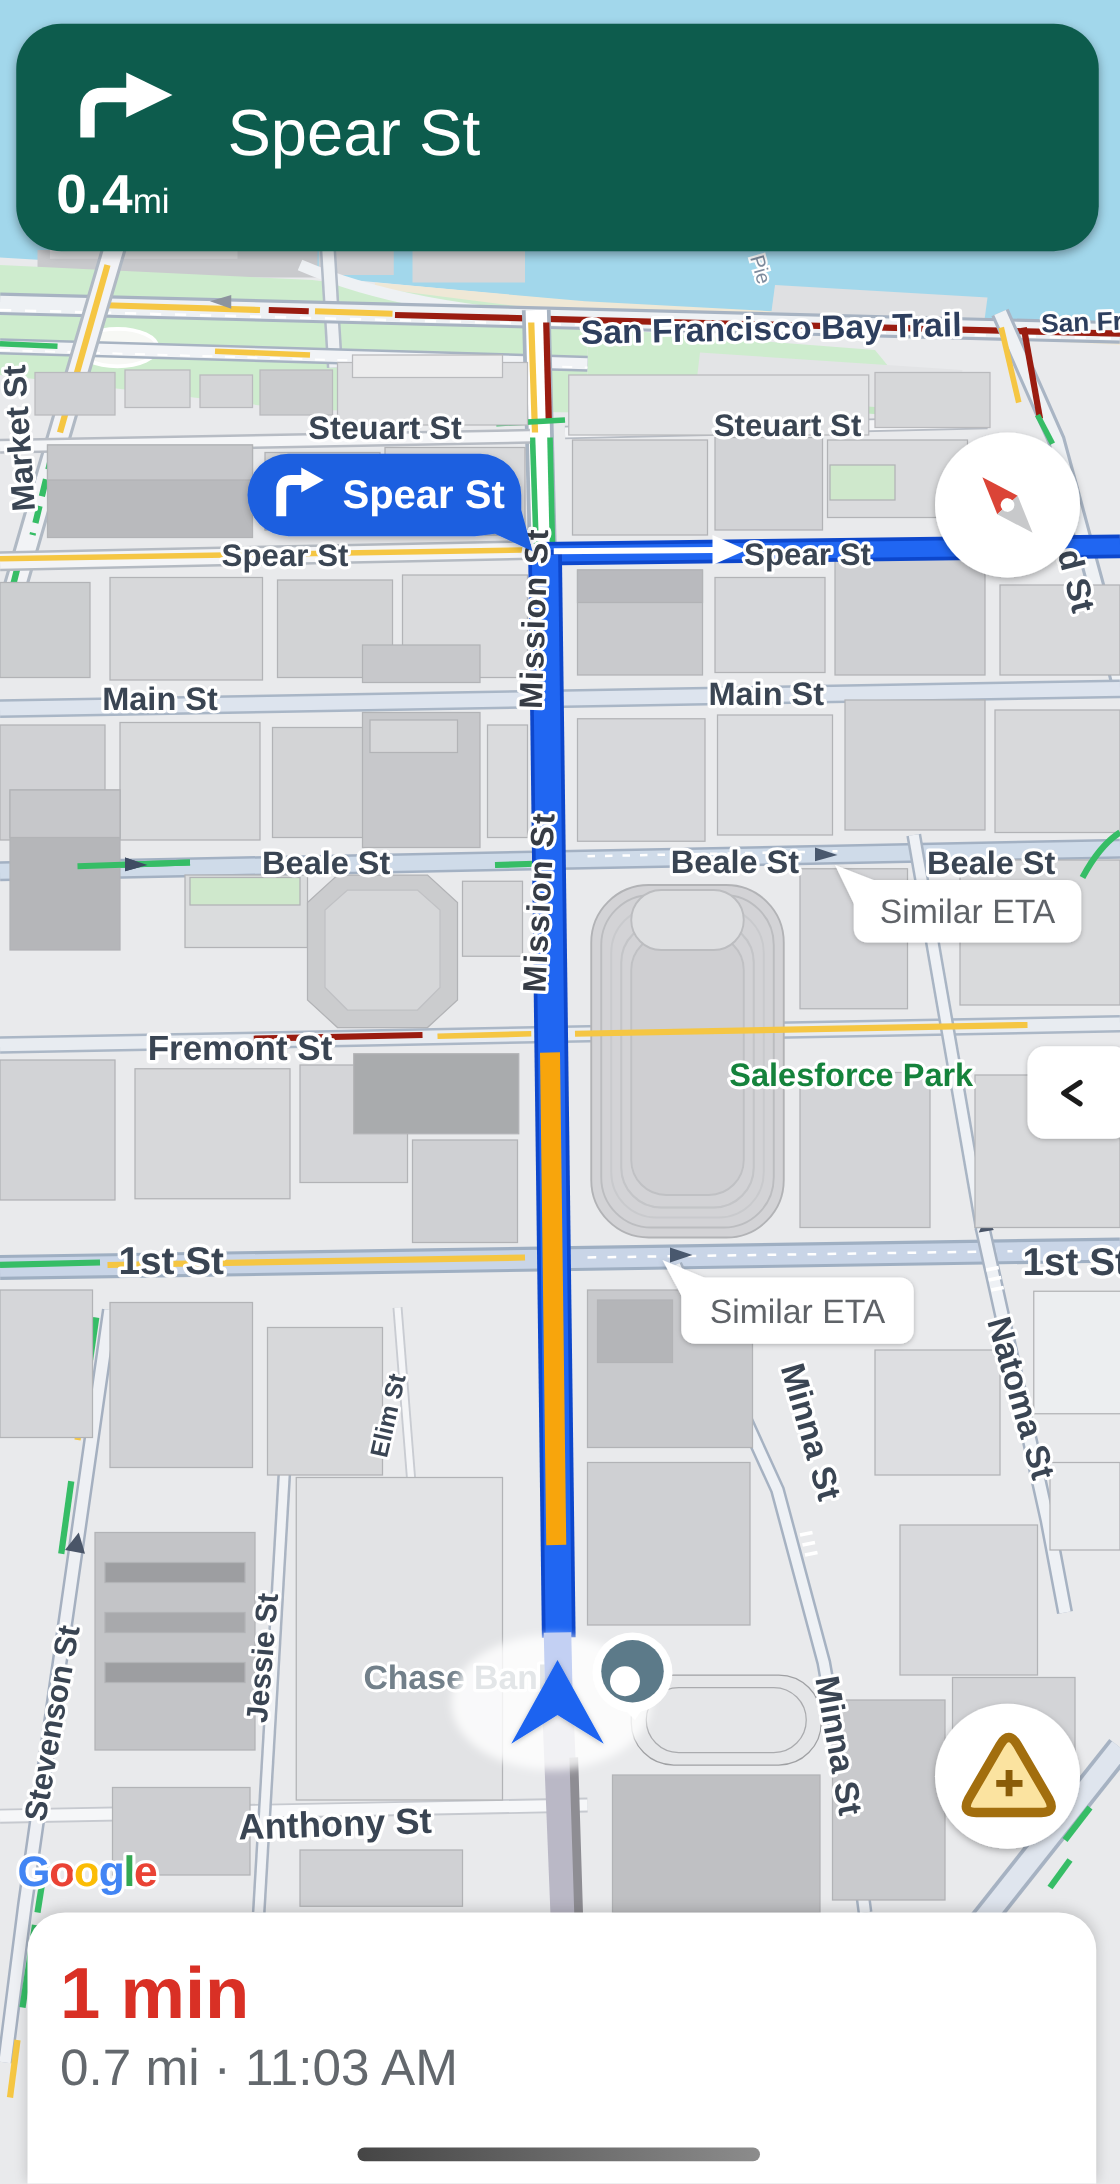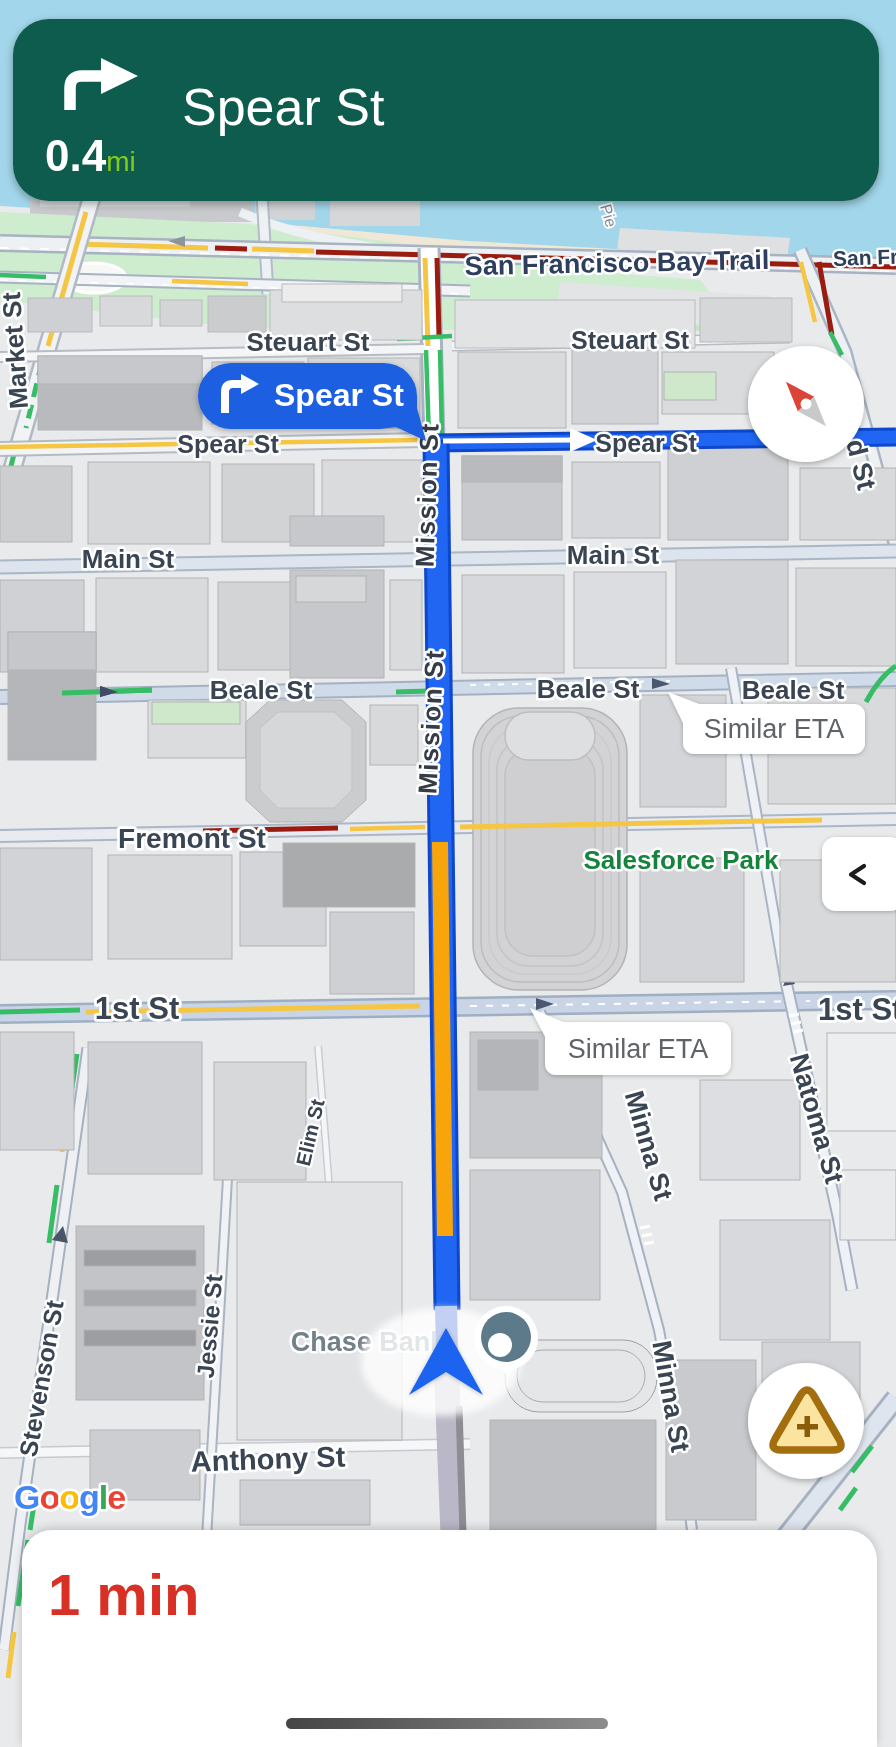--- a/index.html
+++ b/index.html
@@ -461,24 +461,25 @@
 <text x="14" y="1509" font-size="34" font-weight="bold" stroke="#ffffff" stroke-width="5" paint-order="stroke" stroke-linejoin="round" letter-spacing="-1"><tspan fill="#4285F4">G</tspan><tspan fill="#EA4335">o</tspan><tspan fill="#FBBC05">o</tspan><tspan fill="#4285F4">g</tspan><tspan fill="#34A853">l</tspan><tspan fill="#EA4335">e</tspan></text>
 </svg>
 
 <div class="abs" style="left:13px;top:19px;width:866px;height:182px;background:#0d5c4d;border-radius:36px;box-shadow:0 3px 8px rgba(0,0,0,0.35);">
 
   <svg class="abs" style="left:30px;top:28px" width="145" height="95" viewBox="0 0 145 95">
     <path d="M27,63 L27,41 Q27,29 39,29 L60,29" fill="none" stroke="#ffffff" stroke-width="11.5"></path>
     <polygon points="58,11 95,29 58,47" fill="#ffffff"></polygon>
   </svg>
 
-  <div class="abs" style="left:32px;top:112px;font-size:44px;font-weight:bold;color:#ffffff;">0.4<span style="font-size:28px;font-weight:normal;color:#84cc16;">mi</span></div>
+  <div class="abs" style="left:32px;top:112px;font-size:44px;font-weight:bold;color:#ffffff;">0.4<span style="font-size:28px;font-weight:normal;color:#ffffff;">mi</span></div>
 
   <div class="abs" style="left:169px;top:58px;font-size:52px;color:#ffffff;">Spear St</div>
 </div>
 
 <div class="abs" style="left:22px;top:1530px;width:855px;height:217px;background:#ffffff;border-radius:30px 30px 0 0;box-shadow:0 -2px 10px rgba(0,0,0,0.18);">
 
   <div class="abs" style="left:26px;top:31px;font-size:58px;font-weight:bold;color:#d93025;">1 min</div>
 
+  <div class="abs" style="left:26px;top:101px;font-size:41px;color:#63686d;">0.7 mi · 11:03 AM</div>
 
   <div class="abs" style="left:264px;top:188px;width:322px;height:11px;border-radius:6px;background:linear-gradient(90deg,#454545,#8c8c8c);"></div>
 </div>
 
 </body></html>

